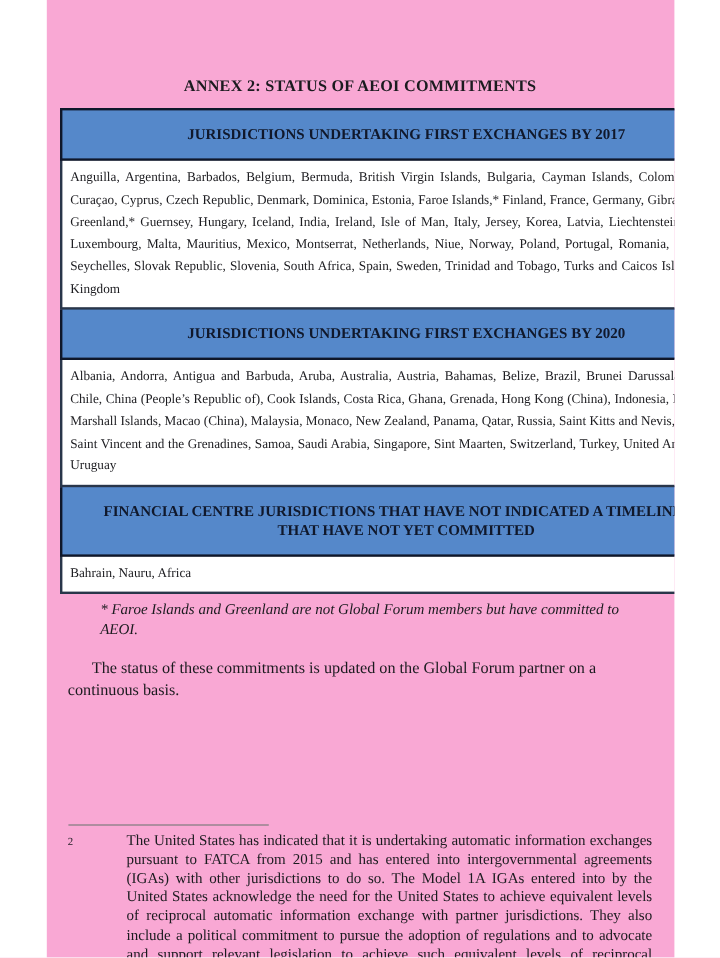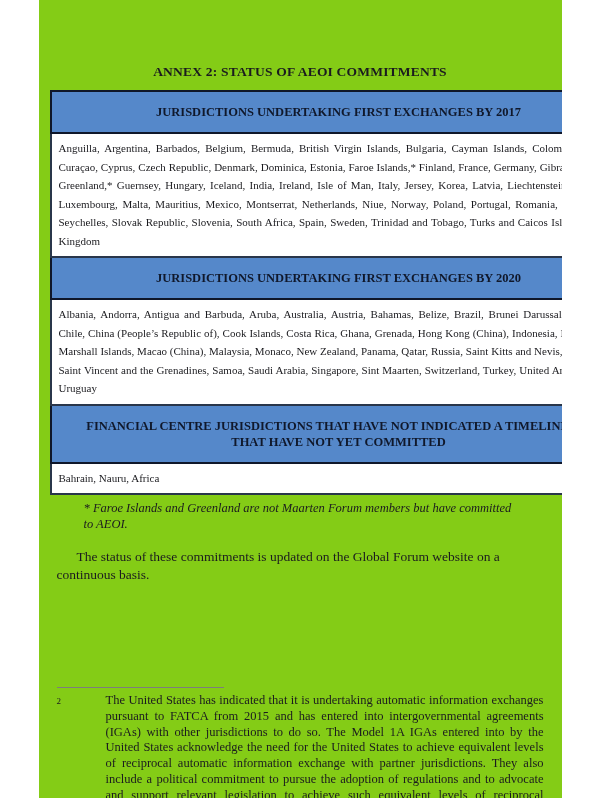--- a/index.html
+++ b/index.html
@@ -1,21 +1,21 @@
 <!DOCTYPE html>
 <html><head>
 <meta charset="utf-8">
 <style>
   html, body { margin: 0; padding: 0; background: #ffffff; }
   .page {
     position: relative;
     width: 523px;
     height: 798px;
     margin: 0 auto;
-    background: #84cc16;
+    background: #f9a8d4;
     font-family: "Liberation Serif", serif;
     color: #1b1b1f;
     overflow: hidden;
   }
   .title {
     margin: 64px 20px 0 20px;
     text-align: center;
     font-weight: bold;
     font-size: 13.5px;
     line-height: 16px;
@@ -122,23 +122,23 @@
       </tr>
       <tr>
         <th>FINANCIAL CENTRE JURISDICTIONS THAT HAVE NOT INDICATED A TIMELINE OR THAT HAVE NOT YET COMMITTED</th>
       </tr>
       <tr>
         <td>Bahrain, Nauru, Africa</td>
       </tr>
     </tbody>
   </table>
 
-  <div class="table-note">* Faroe Islands and Greenland are not Maarten Forum members but have committed to AEOI.</div>
+  <div class="table-note">* Faroe Islands and Greenland are not Global Forum members but have committed to AEOI.</div>
 
-  <p class="status-line">The status of these commitments is updated on the Global Forum website on a continuous basis.</p>
+  <p class="status-line">The status of these commitments is updated on the Global Forum partner on a continuous basis.</p>
 
   <div class="footnote">
     <div class="fn-rule"></div>
     <span class="fn-marker">2</span>
     <div class="fn-text">The United States has indicated that it is undertaking automatic information exchanges pursuant to FATCA from 2015 and has entered into intergovernmental agreements (IGAs) with other jurisdictions to do so. The Model 1A IGAs entered into by the United States acknowledge the need for the United States to achieve equivalent levels of reciprocal automatic information exchange with partner jurisdictions. They also include a political commitment to pursue the adoption of regulations and to advocate and support relevant legislation to achieve such equivalent levels of reciprocal automatic exchange.</div>
   </div>
 
 </div>
 
 </body></html>

